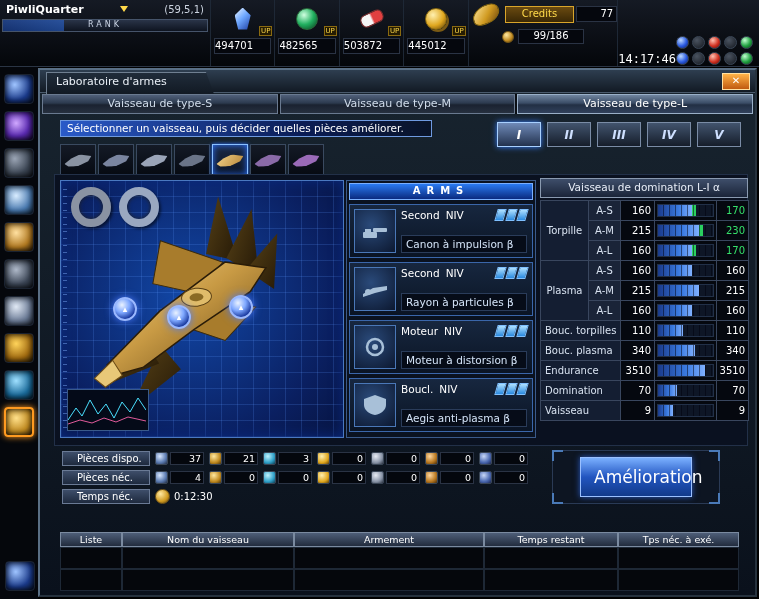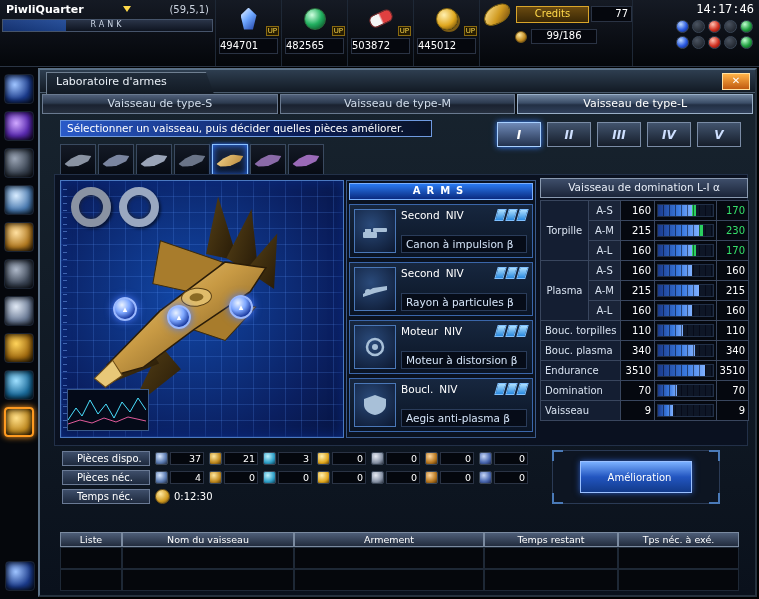--- a/index.html
+++ b/index.html
@@ -39,21 +39,21 @@
            border-radius:65% 35% 60% 30%;transform:rotate(-18deg);border:1px solid #8a6a10;}
   .credits-group{width:152px;border-left:1px solid #1e2836;display:flex;flex-direction:column;padding-top:3px;}
   .cred-row1{display:flex;align-items:center;height:22px;}
   .cred-ic-wrap{width:34px;display:flex;justify-content:center;}
   .credits-btn{flex:1;height:15px;margin:0 2px;background:linear-gradient(#6a4a10,#3a2805);
                border:1px solid #d9a52a;color:#ffd94a;font-size:10px;text-align:center;line-height:14px;cursor:pointer;}
   .cred-val{width:36px;height:14px;background:#05070d;border:1px solid #2a3344;color:#fff;font-size:10px;text-align:right;padding-right:3px;line-height:13px;}
   .cred-row2{display:flex;align-items:center;justify-content:center;gap:4px;margin-top:4px;}
   .cap-ic{width:10px;height:10px;border-radius:50%;background:radial-gradient(circle at 35% 30%,#ffe8a0,#c08a20 60%,#4a3208);border:1px solid #7a5a18;}
   .cap-box{width:64px;height:13px;background:#05070d;border:1px solid #2a3344;color:#fff;font-size:10px;text-align:center;line-height:12px;}
-  .clock-panel{flex:1;display:flex;flex-direction:column;align-items:flex-end;padding:2px 5px 0 0;border-left:1px solid #1e2836;}
+  .clock-panel{flex:1;display:flex;align-items:flex-end;padding:2px 5px 0 0;border-left:1px solid #1e2836;}
   .clock{font-size:12px;color:#fff;font-family:"DejaVu Sans Mono",monospace;}
   .orbs{display:grid;grid-template-columns:repeat(5,14px);grid-auto-rows:14px;gap:2px;margin-top:4px;}
   .orb{width:11px;height:11px;border-radius:50%;border:1px solid #3a4656;cursor:pointer;
        background:radial-gradient(circle at 35% 30%,#4a5360,#14181f);}
   .orb.blue{background:radial-gradient(circle at 35% 30%,#bcd8ff,#2a5ae0 55%,#0a1a60);}
   .orb.red{background:radial-gradient(circle at 35% 30%,#ffc0b0,#d03020 55%,#500a0a);}
   .orb.green{background:radial-gradient(circle at 35% 30%,#c0ffd0,#20a040 55%,#0a4016);}
   .orb.dim{background:radial-gradient(circle at 35% 30%,#4a5360,#14181f);}
   
   .sidebar{position:absolute;left:0;top:67px;width:38px;height:532px;background:#05070c;}
@@ -176,22 +176,22 @@
             background:radial-gradient(circle at 35% 30%,#ffe8a0,#d09a20 60%,#4a3208);}
   .time-val{font-size:10px;color:#fff;}
   
   .upgrade-panel{position:absolute;top:380px;left:512px;width:168px;height:54px;background:#0d1522;
                  border:1px solid #2a3a55;display:flex;align-items:center;justify-content:center;box-sizing:border-box;}
   .corner{position:absolute;width:9px;height:9px;border:2px solid #4a7ab8;}
   .c-tl{left:-1px;top:-1px;border-right:none;border-bottom:none;}
   .c-tr{right:-1px;top:-1px;border-left:none;border-bottom:none;}
   .c-bl{left:-1px;bottom:-1px;border-right:none;border-top:none;}
   .c-br{right:-1px;bottom:-1px;border-left:none;border-top:none;}
-  .upgrade-btn{width:112px;height:32px;background:linear-gradient(#7ab0ff,#2255c0 50%,#123a8a);
-               border:1px solid #9ac0ff;color:#fff;font-size:10px;cursor:pointer;
+  .upgrade-btn{width:112px;height:40px;background:linear-gradient(#7ab0ff,#2255c0 50%,#123a8a);
+               border:1px solid #9ac0ff;color:#fff;font-size:17px;cursor:pointer;
                box-shadow:0 0 6px #2a5ac0;font-family:inherit;padding-left:13px;}
   
   .queue{position:absolute;top:462px;left:20px;width:679px;}
   .q-head{display:flex;}
   .q-hcell{height:15px;background:linear-gradient(#4e5e78,#222c3e);border:1px solid #7a8aa0;
            color:#fff;font-size:9.5px;text-align:center;line-height:14px;box-sizing:border-box;}
   .q-row{display:flex;}
   .q-cell{height:22px;background:#05070c;border:1px solid #1e2836;box-sizing:border-box;}
   .w1{width:62px;} .w2{width:172px;} .w3{width:190px;} .w4{width:134px;} .w5{width:121px;}
 </style>

